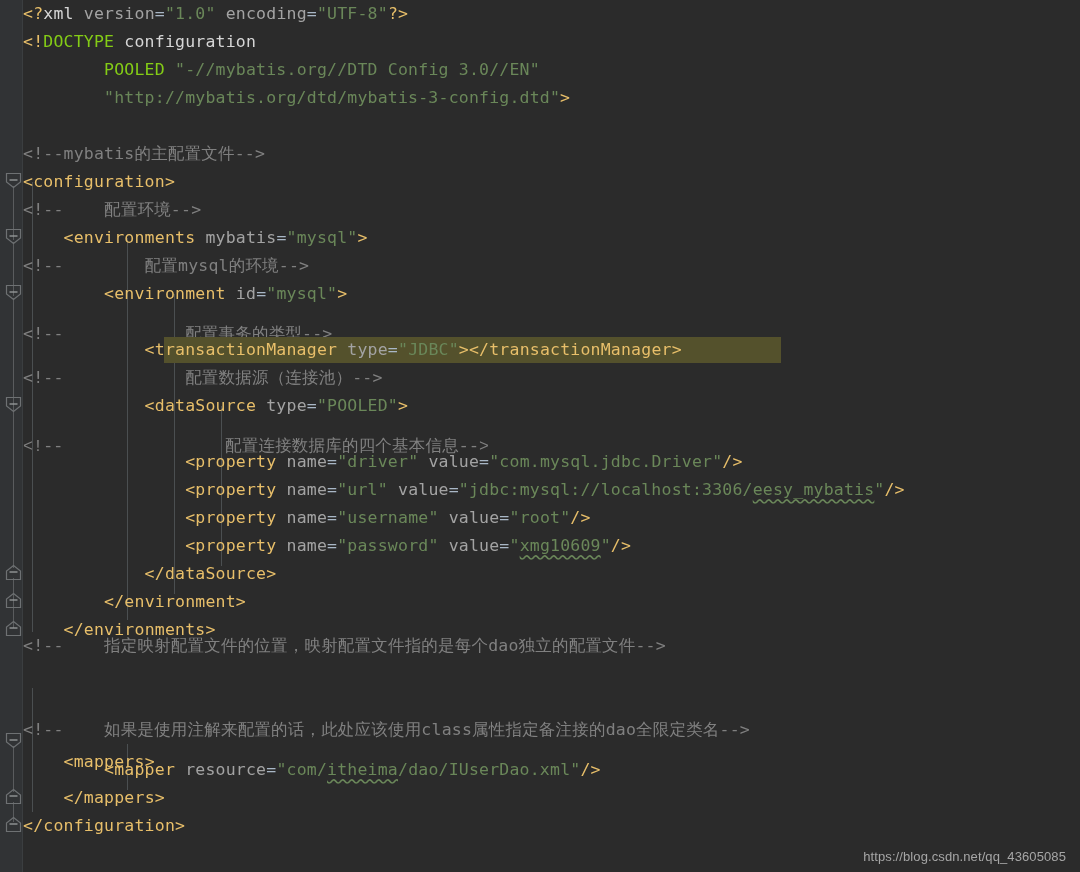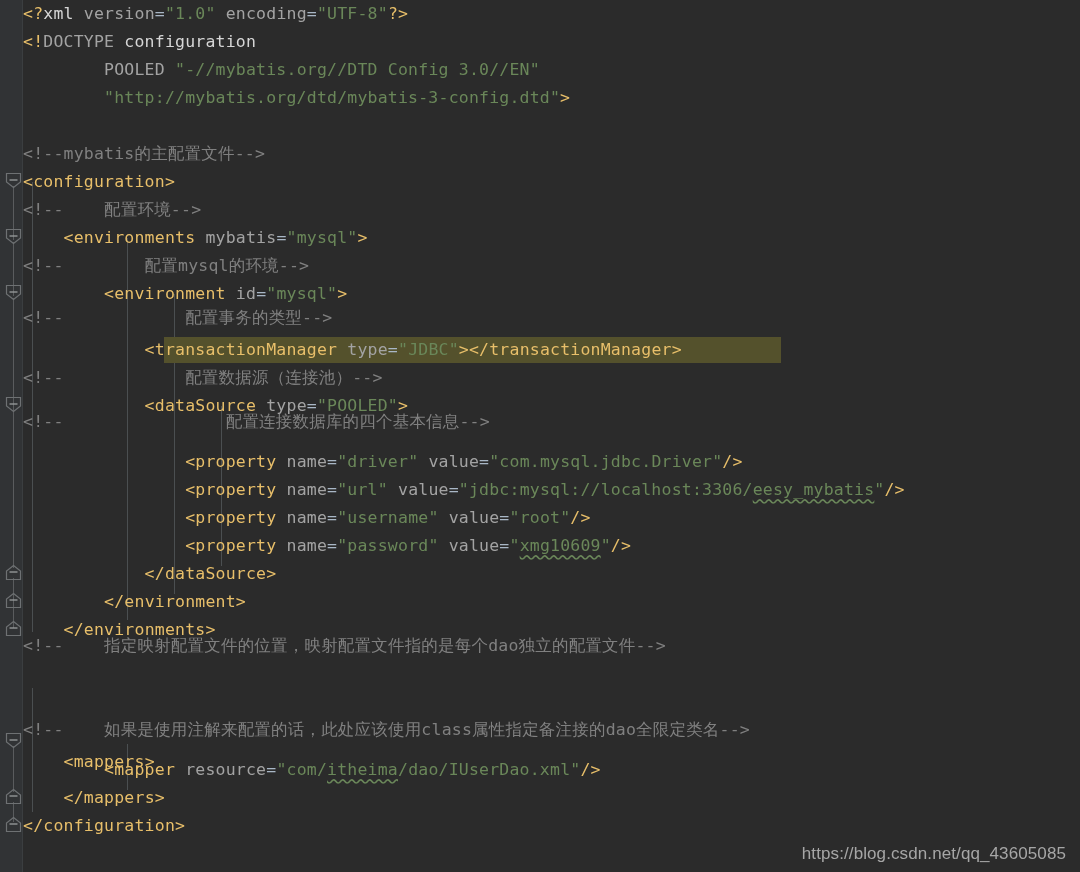--- a/index.html
+++ b/index.html
@@ -49,35 +49,35 @@
     height:26px;
   }
 
   
   .t-brack{color:#e8bf6a;}      
   .t-tag{color:#e8bf6a;}        
   .t-attr{color:#a3a3a3;}       
   .t-eq{color:#a9b7c6;}
   .t-val{color:#6a8759;}        
   .t-str{color:#6a8759;}
-  .t-kw{color:#a3a3a3;}         
+  .t-kw{color:#84cc16;}         
   .t-plain{color:#d6d6d6;}
   .t-comment{color:#808080;text-align:center;}
   .t-proc{color:#e8bf6a;}
 
   .squiggle{
     text-decoration:underline wavy #6a8759;
     text-decoration-skip-ink:none;
     text-underline-offset:3px;
   }
 
   .watermark{
     position:absolute;right:14px;bottom:8px;
     font-family:"Liberation Sans","DejaVu Sans",sans-serif;
-    font-size:17px;color:#a6a6a6;
+    font-size:13px;color:#a6a6a6;
     letter-spacing:0.1px;
   }
 </style>
 </head>
 <body>
 
 <div id="app">
 
   <div class="gutter"></div>
   <div class="gutter-border"></div>
@@ -164,26 +164,26 @@
         <div class="line" style="top: 28px;"><span class="t-proc">&lt;!</span><span class="t-kw">DOCTYPE</span><span class="t-plain"> configuration</span></div>
         <div class="line" style="top: 56px;"><span class="t-plain">        </span><span class="t-kw">POOLED</span><span class="t-plain"> </span><span class="t-str">"-//mybatis.org//DTD Config 3.0//EN"</span></div>
         <div class="line" style="top: 84px;"><span class="t-plain">        </span><span class="t-str">"http://mybatis.org/dtd/mybatis-3-config.dtd"</span><span class="t-proc">&gt;</span></div>
         <div class="line" style="top: 112px;"></div>
         <div class="line" style="top: 140px;"><span class="t-comment">&lt;!--mybatis的主配置文件--&gt;</span></div>
         <div class="line" style="top: 168px;"><span class="t-brack">&lt;</span><span class="t-tag">configuration</span><span class="t-brack">&gt;</span></div>
         <div class="line" style="top: 196px;"><span class="t-comment">&lt;!--    配置环境--&gt;</span></div>
         <div class="line" style="top: 224px;"><span class="t-plain">    </span><span class="t-brack">&lt;</span><span class="t-tag">environments</span><span class="t-plain"> </span><span class="t-attr">mybatis</span><span class="t-eq">=</span><span class="t-val">"mysql"</span><span class="t-brack">&gt;</span></div>
         <div class="line" style="top: 252px;"><span class="t-comment">&lt;!--        配置mysql的环境--&gt;</span></div>
         <div class="line" style="top: 280px;"><span class="t-plain">        </span><span class="t-brack">&lt;</span><span class="t-tag">environment</span><span class="t-plain"> </span><span class="t-attr">id</span><span class="t-eq">=</span><span class="t-val">"mysql"</span><span class="t-brack">&gt;</span></div>
-        <div class="line" style="top: 304px;"><span class="t-comment">&lt;!--            配置事务的类型--&gt;</span></div>
+        <div class="line" style="top: 320px;"><span class="t-comment">&lt;!--            配置事务的类型--&gt;</span></div>
         <div class="hl-bg" style="left: 141px; top: 337px; width: 617px; background: rgb(84, 81, 44);"></div>
         <div class="line" style="top: 336px;"><span class="t-plain">            </span><span class="t-brack">&lt;</span><span class="t-tag">transactionManager</span><span class="t-plain"> </span><span class="t-attr">type</span><span class="t-eq">=</span><span class="t-val">"JDBC"</span><span class="t-brack">&gt;</span><span class="t-brack">&lt;/</span><span class="t-tag">transactionManager</span><span class="t-brack">&gt;</span></div>
         <div class="line" style="top: 364px;"><span class="t-comment">&lt;!--            配置数据源（连接池）--&gt;</span></div>
         <div class="line" style="top: 392px;"><span class="t-plain">            </span><span class="t-brack">&lt;</span><span class="t-tag">dataSource</span><span class="t-plain"> </span><span class="t-attr">type</span><span class="t-eq">=</span><span class="t-val">"POOLED"</span><span class="t-brack">&gt;</span></div>
-        <div class="line" style="top: 408px;"><span class="t-comment">&lt;!--                配置连接数据库的四个基本信息--&gt;</span></div>
+        <div class="line" style="top: 433px; font-family: Liberation Mono, monospace;"><span class="t-comment">&lt;!--                配置连接数据库的四个基本信息--&gt;</span></div>
         <div class="line" style="top: 448px;"><span class="t-plain">                </span><span class="t-brack">&lt;</span><span class="t-tag">property</span><span class="t-plain"> </span><span class="t-attr">name</span><span class="t-eq">=</span><span class="t-val">"driver"</span><span class="t-plain"> </span><span class="t-attr">value</span><span class="t-eq">=</span><span class="t-val">"com.mysql.jdbc.Driver"</span><span class="t-brack">/&gt;</span></div>
         <div class="line" style="top: 476px;"><span class="t-plain">                </span><span class="t-brack">&lt;</span><span class="t-tag">property</span><span class="t-plain"> </span><span class="t-attr">name</span><span class="t-eq">=</span><span class="t-val">"url"</span><span class="t-plain"> </span><span class="t-attr">value</span><span class="t-eq">=</span><span class="t-val">"jdbc:mysql://localhost:3306/</span><span class="t-val squiggle">eesy_mybatis</span><span class="t-val">"</span><span class="t-brack">/&gt;</span></div>
         <div class="line" style="top: 504px;"><span class="t-plain">                </span><span class="t-brack">&lt;</span><span class="t-tag">property</span><span class="t-plain"> </span><span class="t-attr">name</span><span class="t-eq">=</span><span class="t-val">"username"</span><span class="t-plain"> </span><span class="t-attr">value</span><span class="t-eq">=</span><span class="t-val">"root"</span><span class="t-brack">/&gt;</span></div>
         <div class="line" style="top: 532px;"><span class="t-plain">                </span><span class="t-brack">&lt;</span><span class="t-tag">property</span><span class="t-plain"> </span><span class="t-attr">name</span><span class="t-eq">=</span><span class="t-val">"password"</span><span class="t-plain"> </span><span class="t-attr">value</span><span class="t-eq">=</span><span class="t-val">"</span><span class="t-val squiggle">xmg10609</span><span class="t-val">"</span><span class="t-brack">/&gt;</span></div>
         <div class="line" style="top: 560px;"><span class="t-plain">            </span><span class="t-brack">&lt;/</span><span class="t-tag">dataSource</span><span class="t-brack">&gt;</span></div>
         <div class="line" style="top: 588px;"><span class="t-plain">        </span><span class="t-brack">&lt;/</span><span class="t-tag">environment</span><span class="t-brack">&gt;</span></div>
         <div class="line" style="top: 616px;"><span class="t-plain">    </span><span class="t-brack">&lt;/</span><span class="t-tag">environments</span><span class="t-brack">&gt;</span></div>
         <div class="line" style="top: 644px;"></div>
         <div class="line" style="top: 632px;"><span class="t-comment">&lt;!--    指定映射配置文件的位置，映射配置文件指的是每个dao独立的配置文件--&gt;</span></div>
         <div class="line" style="top: 700px; margin-top: 16px;"><span class="t-comment">&lt;!--    如果是使用注解来配置的话，此处应该使用class属性指定备注接的dao全限定类名--&gt;</span></div>

